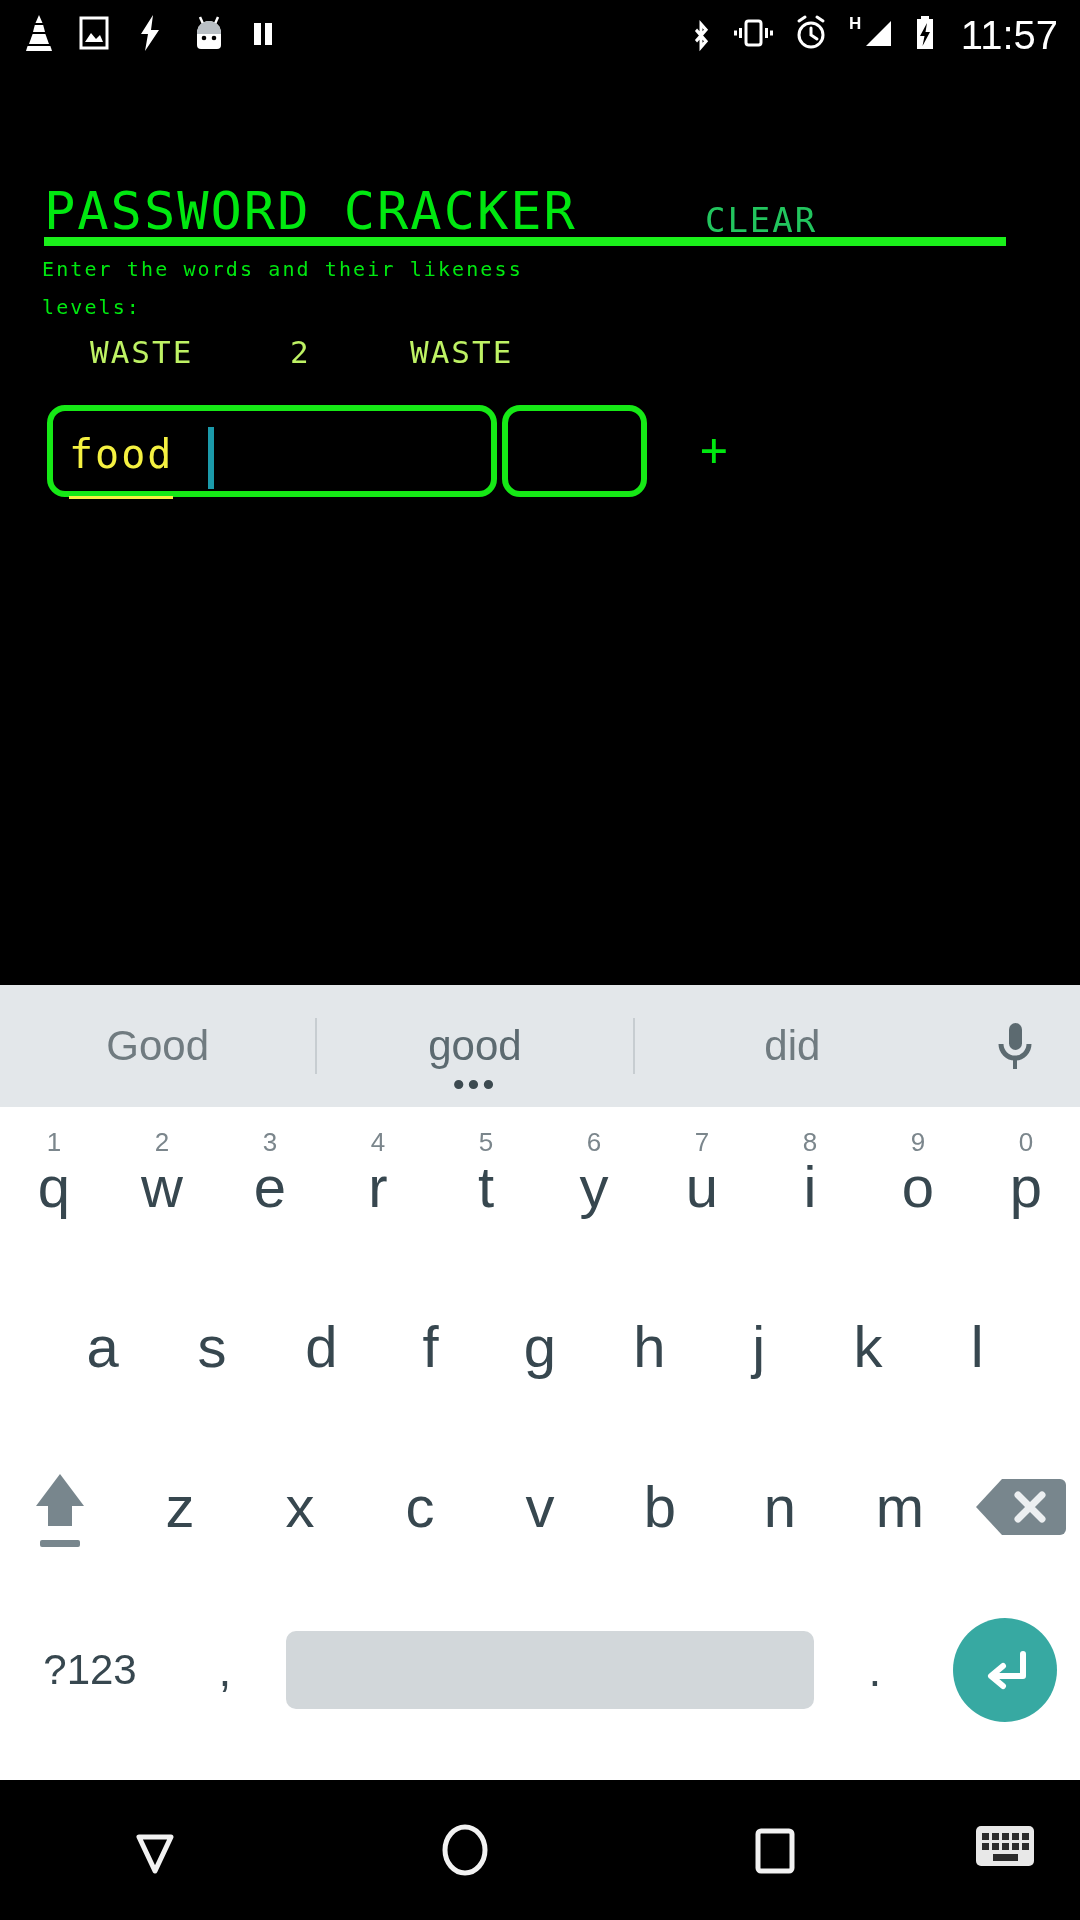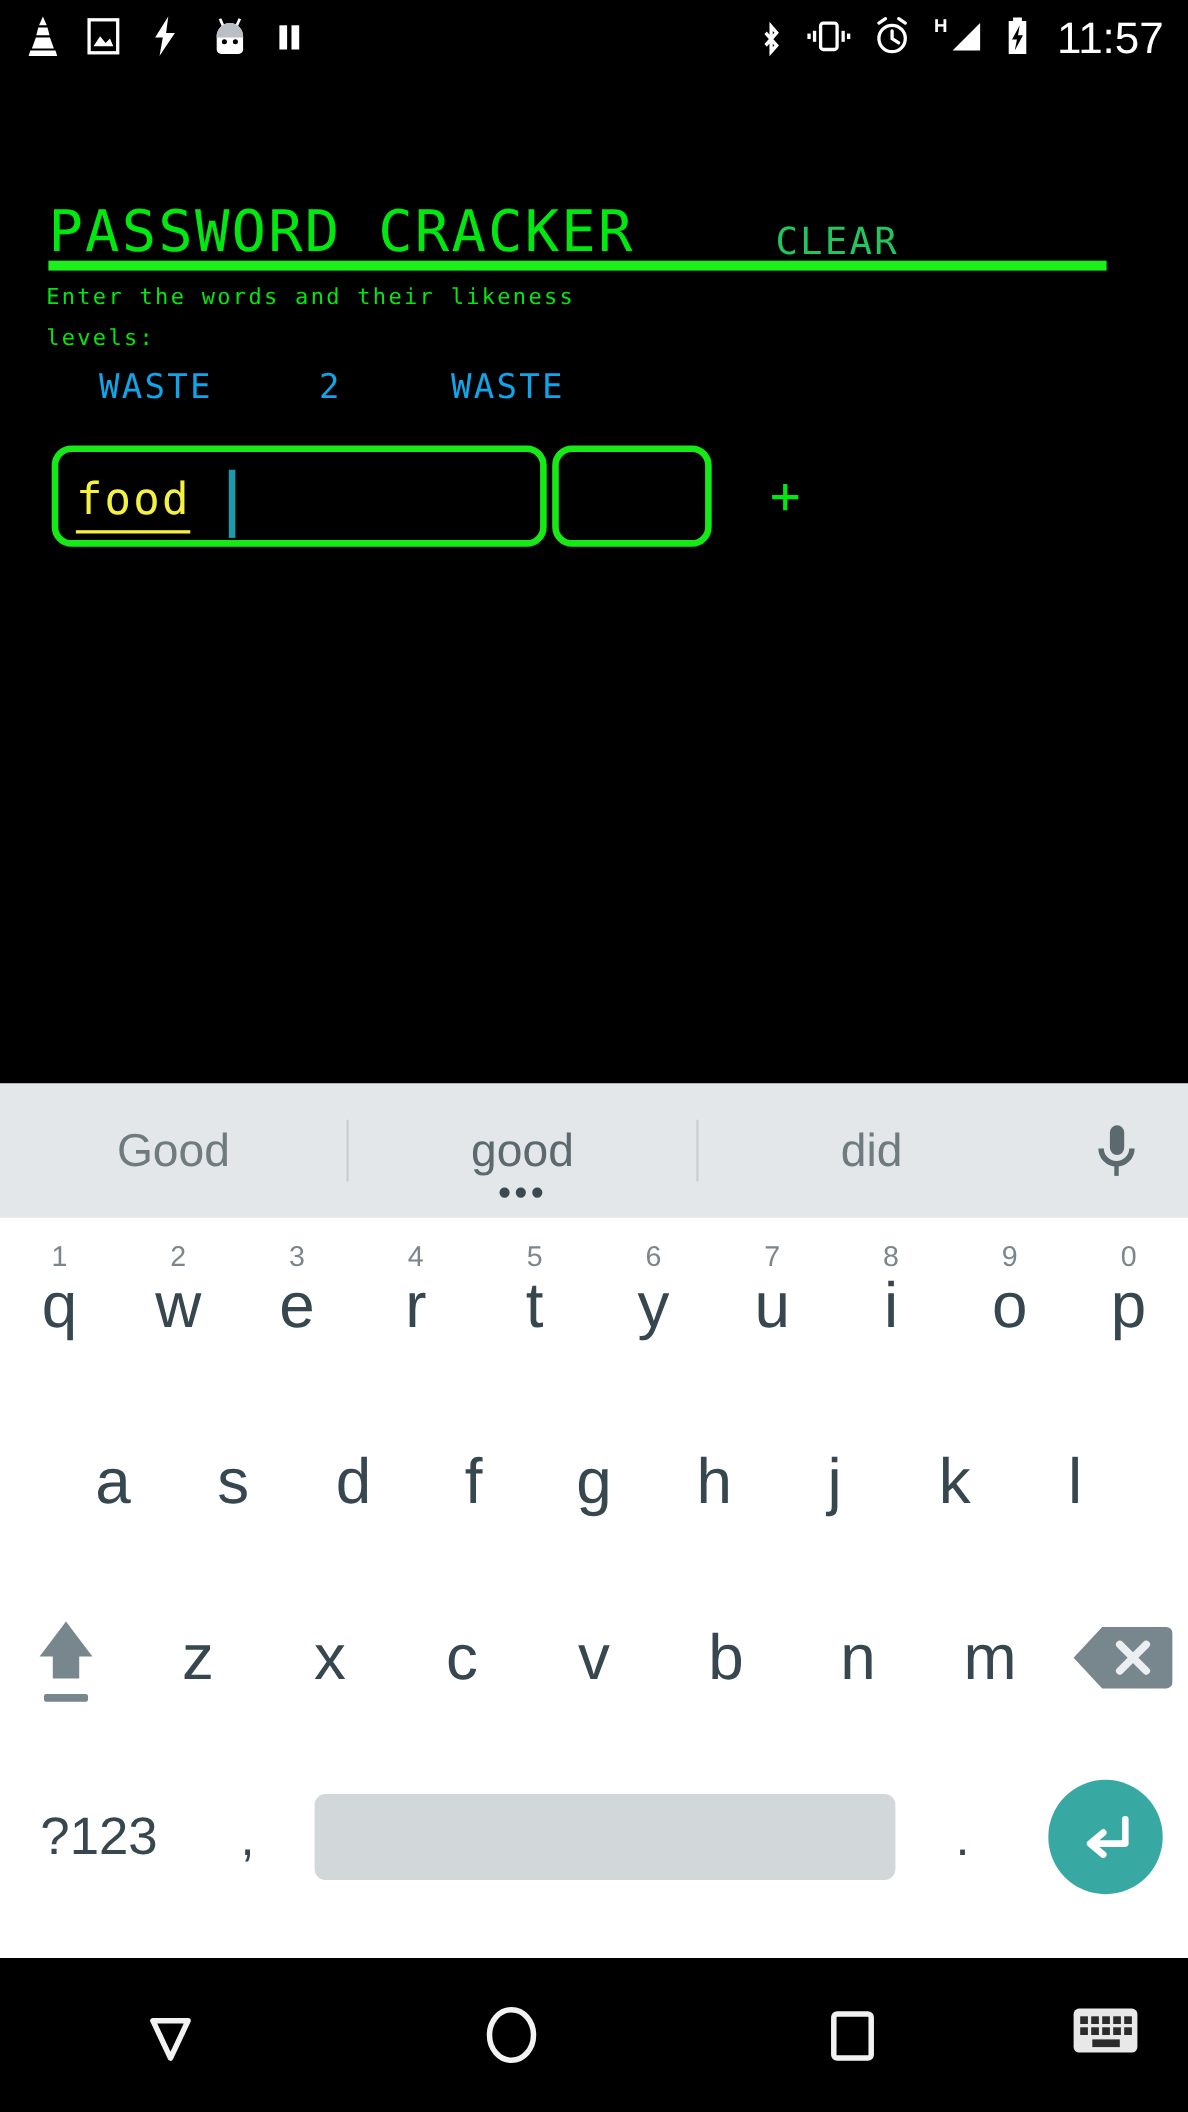--- a/index.html
+++ b/index.html
@@ -102,21 +102,21 @@
     font-size: 20px;
     line-height: 38px;
     letter-spacing: 2.1px;
     white-space: pre-wrap;
   }
   #column-headers {
     position: absolute;
     left: 42px; top: 262px;
     width: 1000px;
     height: 40px;
-    color: #0ea5e9;
+    color: #bef264;
     font-size: 31px;
     letter-spacing: 2px;
     line-height: 40px;
     white-space: pre;
   }
   .ch {
     position: absolute;
     top: 0;
   }
   #ch-word  { left: 48px; }
@@ -143,21 +143,21 @@
   #word-value {
     position: absolute;
     left: 16px;
     top: 17px;
     color: #f5f141;
     font-size: 40px;
     letter-spacing: 2px;
     line-height: 52px;
     white-space: pre;
     border-bottom: 3px solid #f5f141;
-    padding-bottom: 2px;
+    padding-bottom: 16px;
   }
   #word-caret {
     position: absolute;
     left: 155px;
     top: 16px;
     width: 6px;
     height: 62px;
     background: #1b9aaa;
   }
   #level-value {
@@ -278,21 +278,21 @@
 
   #sym-key {
     flex: 0 0 160px;
     display: flex;
     align-items: center;
     justify-content: center;
     cursor: pointer;
   }
   #sym-label {
     color: #37474f;
-    font-size: 48px;
+    font-size: 42px;
     font-family: "Liberation Sans", sans-serif;
   }
   #comma-key, #period-key {
     flex: 0 0 110px;
     display: flex;
     align-items: center;
     justify-content: center;
     cursor: pointer;
   }
   .punct {

